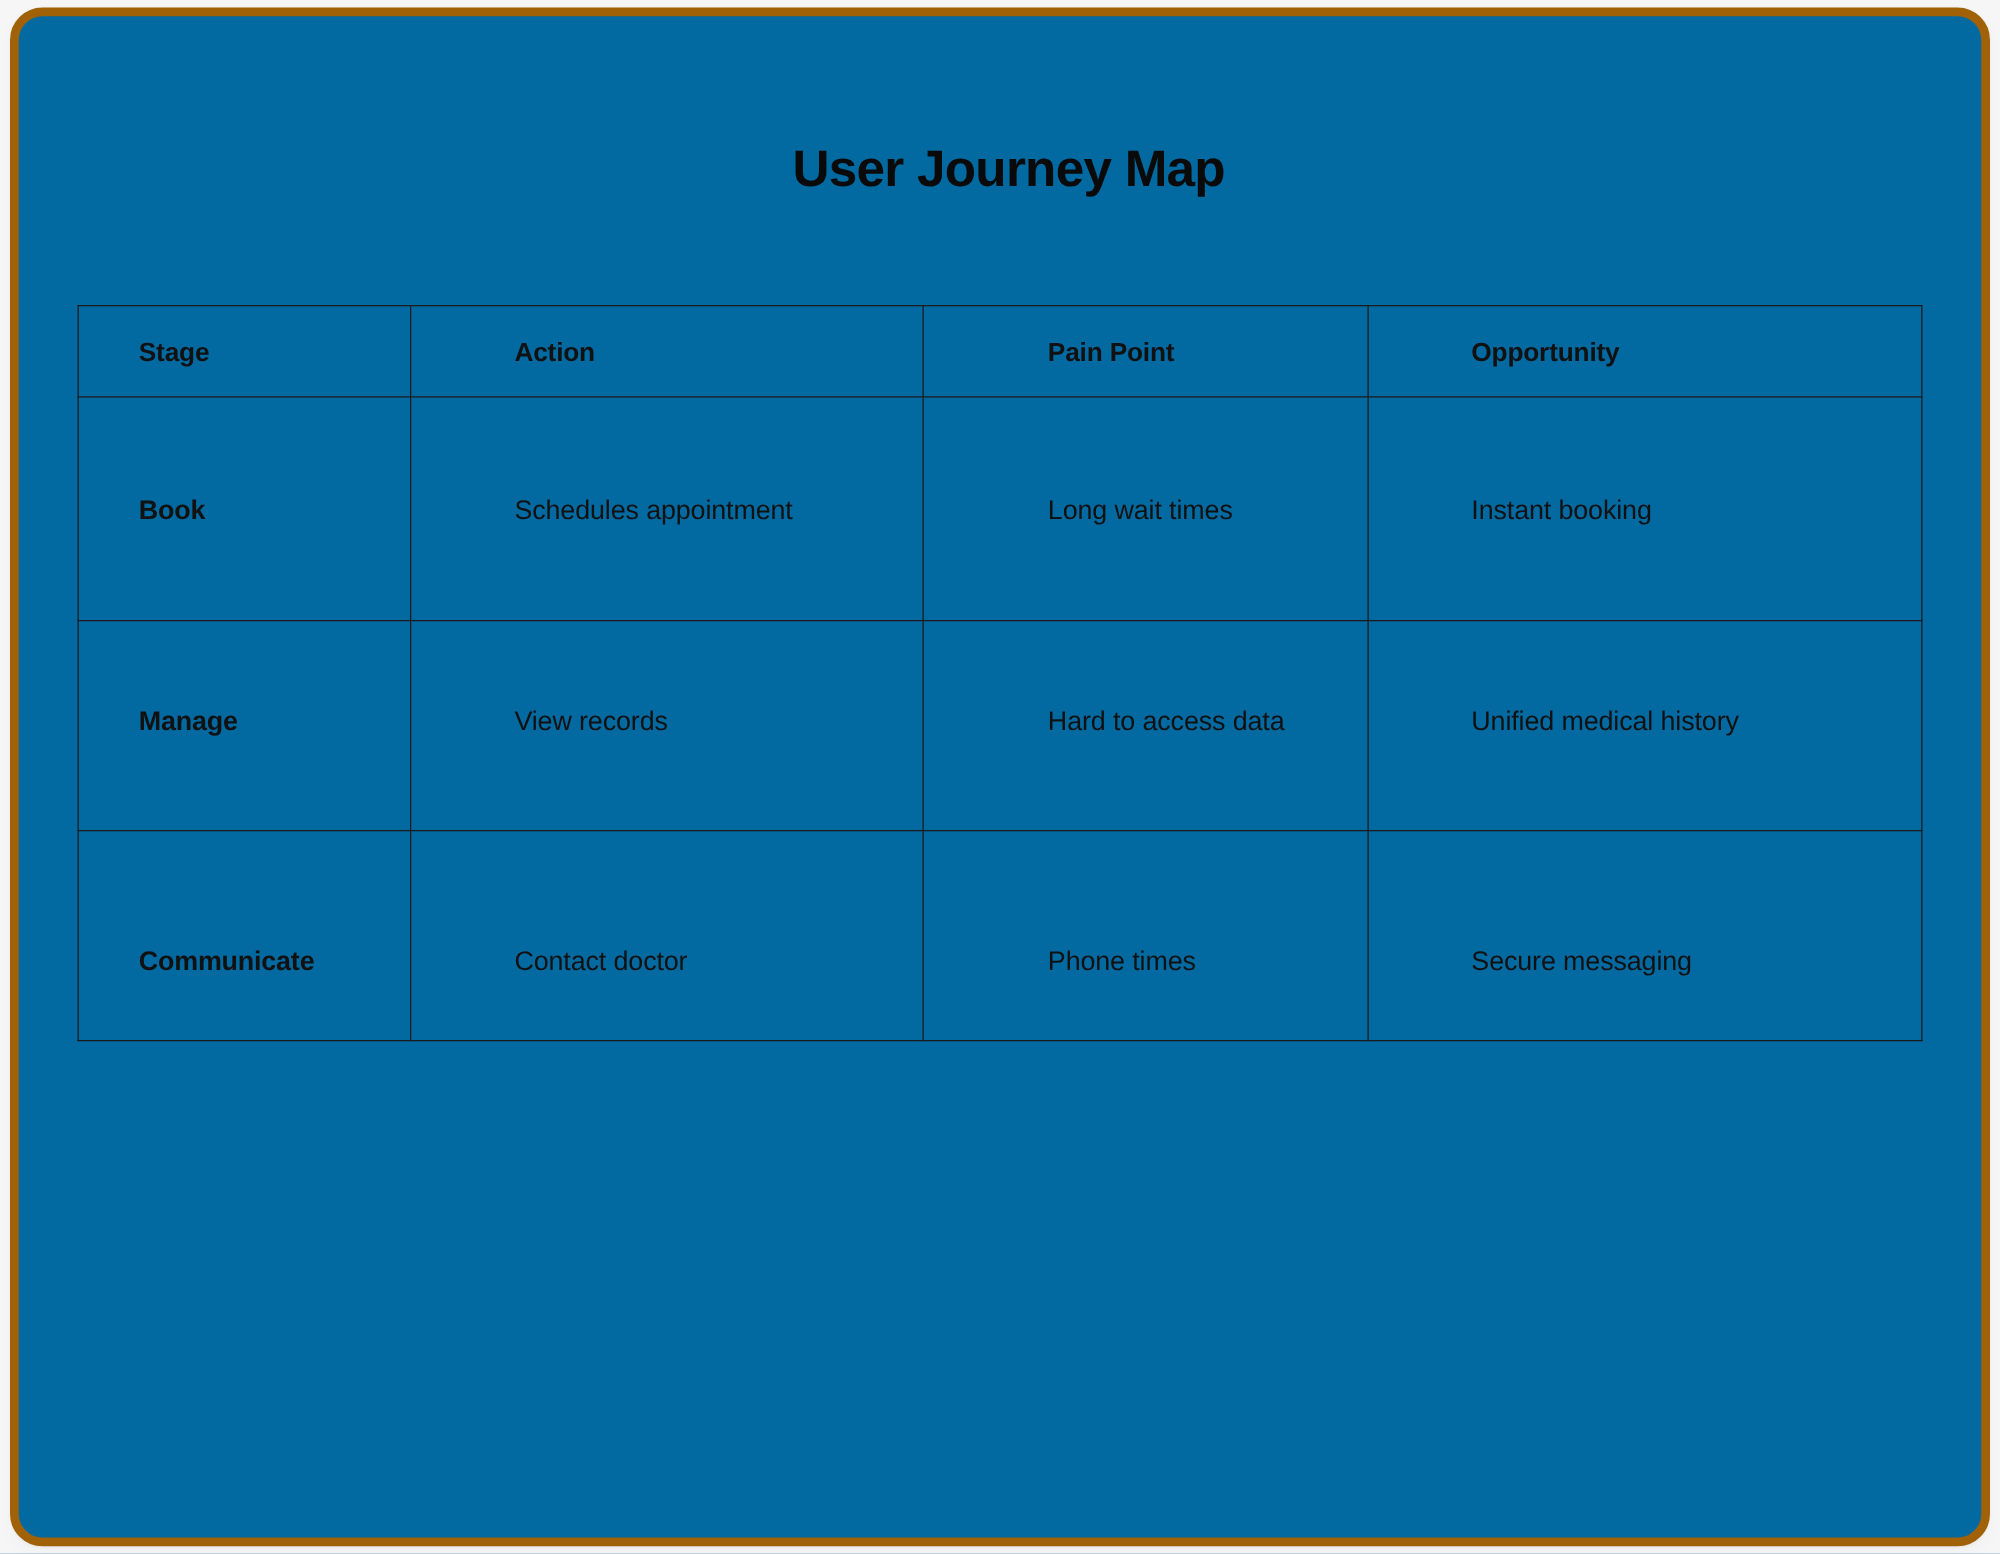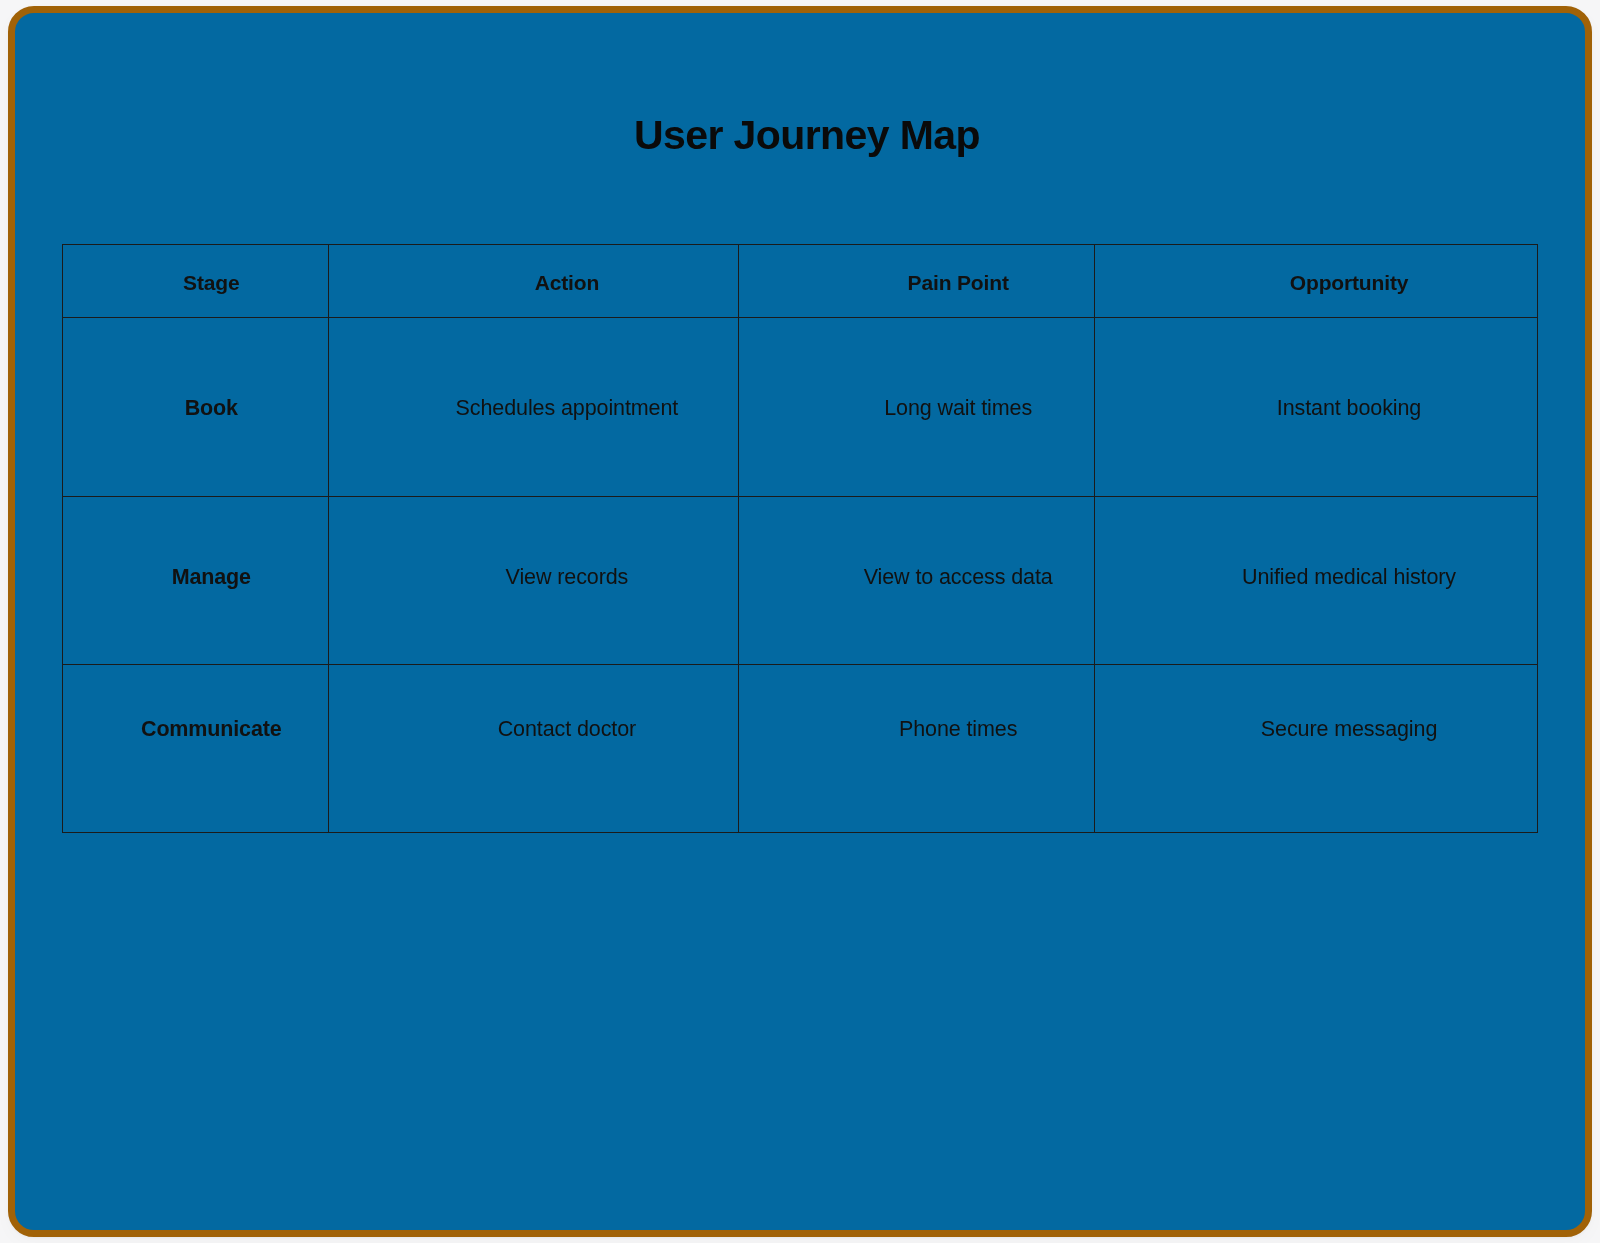--- a/index.html
+++ b/index.html
@@ -52,21 +52,21 @@
     width: 1476px;
     border-collapse: collapse;
     table-layout: fixed;
   }
 
   .journey-table th,
   .journey-table td {
     border: 1px solid #1b1b1b;
     vertical-align: top;
     color: #111111;
-    text-align: center;
+    text-align: left;
   }
 
   
   .col-stage       { width: 256px; }
   .col-action      { width: 396px; }
   .col-pain        { width: 343px; }
   .col-opportunity { width: 427px; }
 
   
   .journey-table thead th {
@@ -91,21 +91,21 @@
   
   th.col-stage,       td.col-stage       { padding-left: 48px;  padding-right: 16px; }
   th.col-action,      td.col-action      { padding-left: 83px;  padding-right: 16px; }
   th.col-pain,        td.col-pain        { padding-left: 99px;  padding-right: 16px; }
   th.col-opportunity, td.col-opportunity { padding-left: 82px;  padding-right: 16px; }
 
   
   tr.row-0 td { height: 138px; padding-top: 34px; }
   tr.row-1 td { height: 179px; padding-top: 78px; }
   tr.row-2 td { height: 168px; padding-top: 68px; }
-  tr.row-3 td { height: 168px; padding-top: 52px; }
+  tr.row-3 td { height: 168px; padding-top: 92px; }
 
   
   .footer-note {
     position: absolute;
     left: 95px;
     top: 1043px;
     font-size: 21.5px;
     font-weight: 400;
     letter-spacing: -0.1px;
     color: #111111;
@@ -146,21 +146,21 @@
       <tr class="row-1">
         <td class="col-stage stage-cell">Book</td>
         <td class="col-action">Schedules appointment</td>
         <td class="col-pain">Long wait times</td>
         <td class="col-opportunity">Instant booking</td>
       </tr>
 
       <tr class="row-2">
         <td class="col-stage stage-cell">Manage</td>
         <td class="col-action">View records</td>
-        <td class="col-pain">View to access data</td>
+        <td class="col-pain">Hard to access data</td>
         <td class="col-opportunity">Unified medical history</td>
       </tr>
 
       <tr class="row-3">
         <td class="col-stage stage-cell">Communicate</td>
         <td class="col-action">Contact doctor</td>
         <td class="col-pain">Phone times</td>
         <td class="col-opportunity">Secure messaging</td>
       </tr>
     </tbody>

